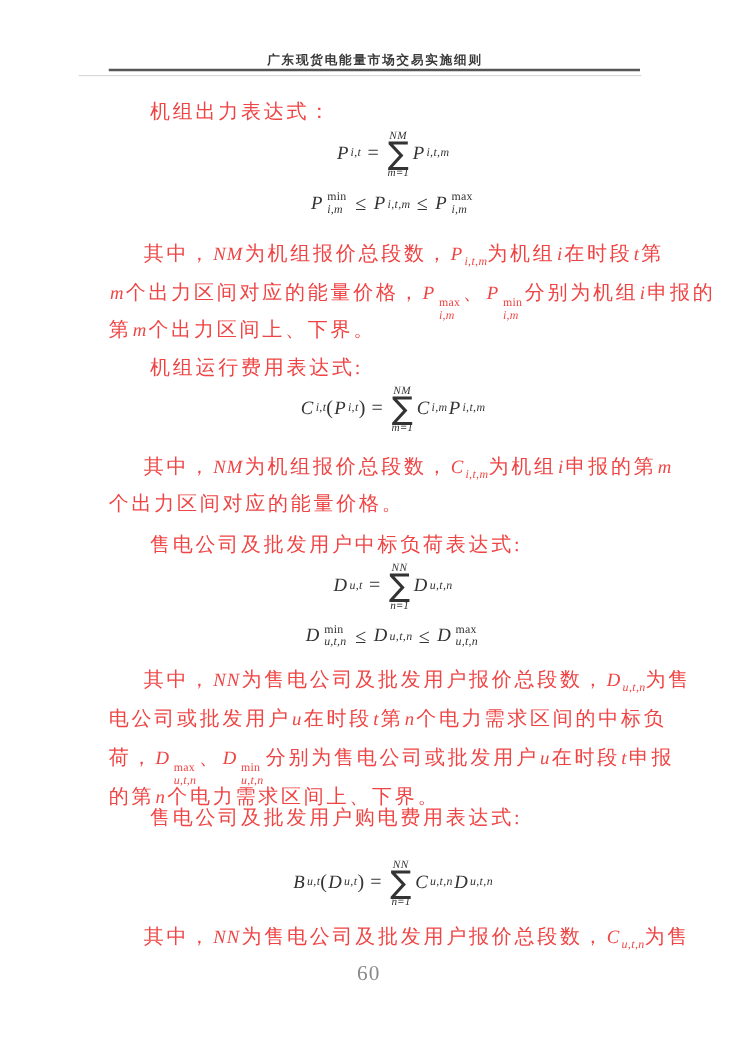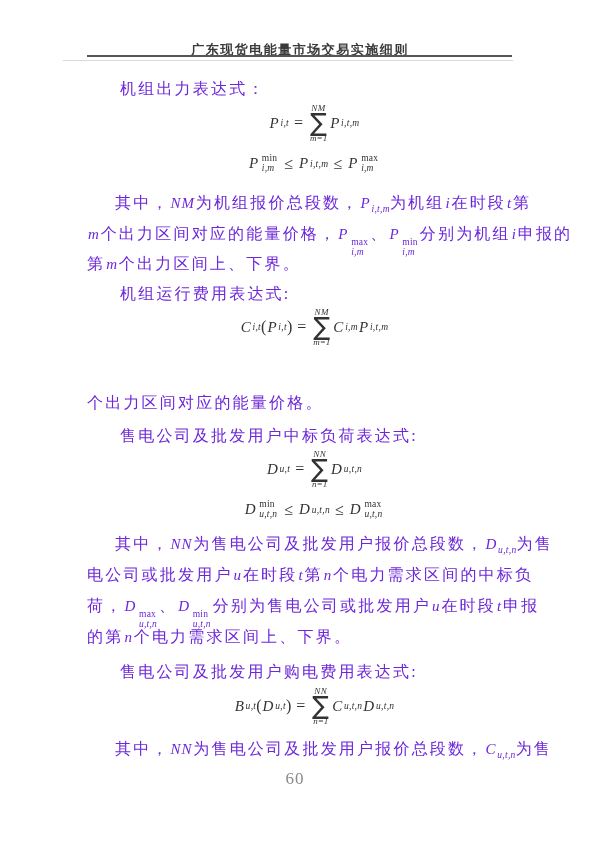--- a/index.html
+++ b/index.html
@@ -4,27 +4,27 @@
 <style>
   html,body{margin:0;padding:0;background:#888;}
   .page{
     position:relative;width:600px;height:848px;margin:0 auto;background:#ffffff;
     font-family:"Liberation Serif","DejaVu Serif",serif;color:#303030;overflow:hidden;
   }
   
   .hdr-title{
     position:absolute;top:41px;left:0;right:0;text-align:center;
     font-family:"Liberation Sans","DejaVu Sans",sans-serif;
-    font-size:13px;font-weight:bold;letter-spacing:1.5px;color:#3a3a3a;
+    font-size:10px;font-weight:bold;letter-spacing:1.5px;color:#3a3a3a;
   }
   .hdr-rule{position:absolute;top:55px;left:87px;width:425px;height:2px;background:#565656;}
   .hdr-rule2{position:absolute;top:60px;left:63px;width:450px;height:1px;background:#d9d9d9;}
   
   .ln{
-    position:absolute;font-size:16px;letter-spacing:2.2px;white-space:nowrap;color:#6d28d9;
+    position:absolute;font-size:16px;letter-spacing:2.2px;white-space:nowrap;color:#ef4444;
   }
   .ln .t{letter-spacing:2.2px;}
   
   .v{font-style:italic;font-size:15px;letter-spacing:0.8px;padding:0 1px;}
   sub.s{font-size:9.5px;font-style:italic;letter-spacing:0.3px;vertical-align:-4px;line-height:0;}
   .ss{
     display:inline-flex;flex-direction:column;align-items:flex-start;line-height:1.05;
     font-size:9.5px;vertical-align:-6px;margin:0 2px;letter-spacing:0.2px;
   }
   .ss .sp{font-style:normal;}
@@ -114,20 +114,23 @@
       <span class="st">NM</span>
       <span class="sg">∑</span>
       <span class="sb2">m=1</span>
     </span>
     <i class="v">C</i>
       <sub class="s">i,m</sub>
       <i class="v">P</i>
       <sub class="s">i,t,m</sub>
   </div>
 
+  <div class="ln" style="top:363px;left:115px">
+    <span class="t">其中，</span><i class="v">NM</i><span class="t">为机组报价总段数，</span><i class="v">C</i><sub class="s">i,t,m</sub><span class="t">为机组</span><i class="v">i</i><span class="t">申报的第</span><i class="v">m</i>
+  </div>
   <div class="ln" style="top:393px;left:87px">
     <span class="t">个出力区间对应的能量价格。</span>
   </div>
 
   <div class="ln" style="top:426px;left:120px">售电公司及批发用户中标负荷表达式:</div>
 
   <div class="fx" style="top:450px">
     <i class="v">D</i>
       <sub class="s">u,t</sub>
     <span class="op">=</span>
@@ -169,21 +172,21 @@
         <span class="sb">u,t,n</span>
       </span><span class="t">、</span><i class="v">D</i><span class="ss">
         <span class="sp">min</span>
         <span class="sb">u,t,n</span>
       </span><span class="t">分别为售电公司或批发用户</span><i class="v">u</i><span class="t">在时段</span><i class="v">t</i><span class="t">申报</span>
   </div>
   <div class="ln" style="top:627px;left:87px">
     <span class="t">的第</span><i class="v">n</i><span class="t">个电力需求区间上、下界。</span>
   </div>
 
-  <div class="ln" style="top:662px;left:120px">售电公司及批发用户购电费用表达式:</div>
+  <div class="ln" style="top:644px;left:120px">售电公司及批发用户购电费用表达式:</div>
 
   <div class="fx" style="top:687px">
     <i class="v">B</i>
       <sub class="s">u,t</sub>
       <span class="par">(</span>
       <i class="v">D</i>
       <sub class="s">u,t</sub>
       <span class="par">)</span>
     <span class="op">=</span>
     <span class="sum">

